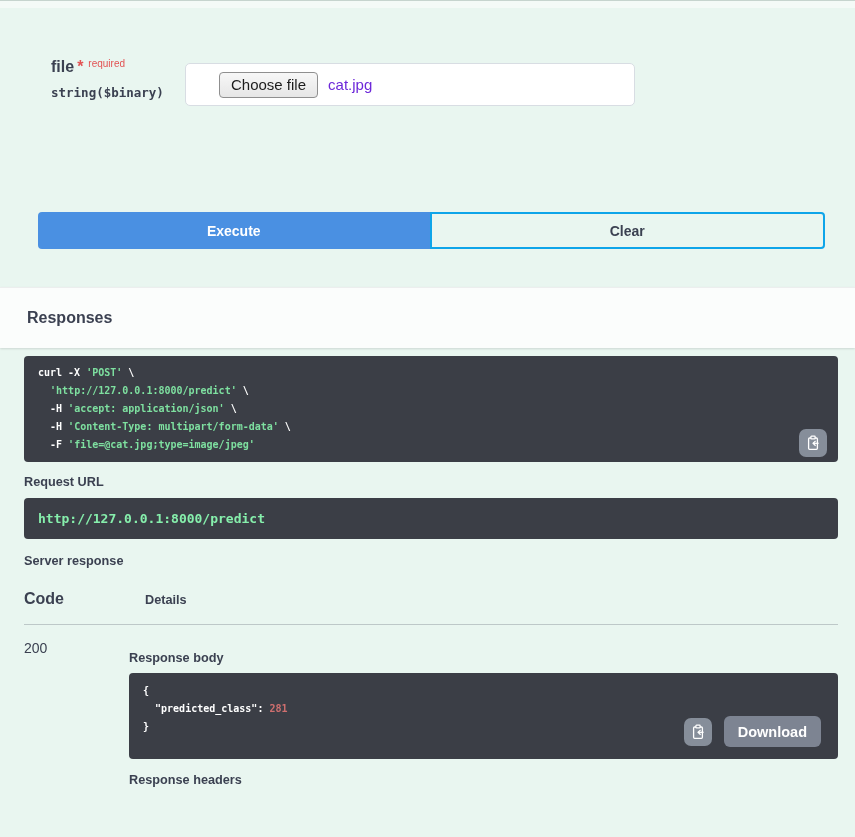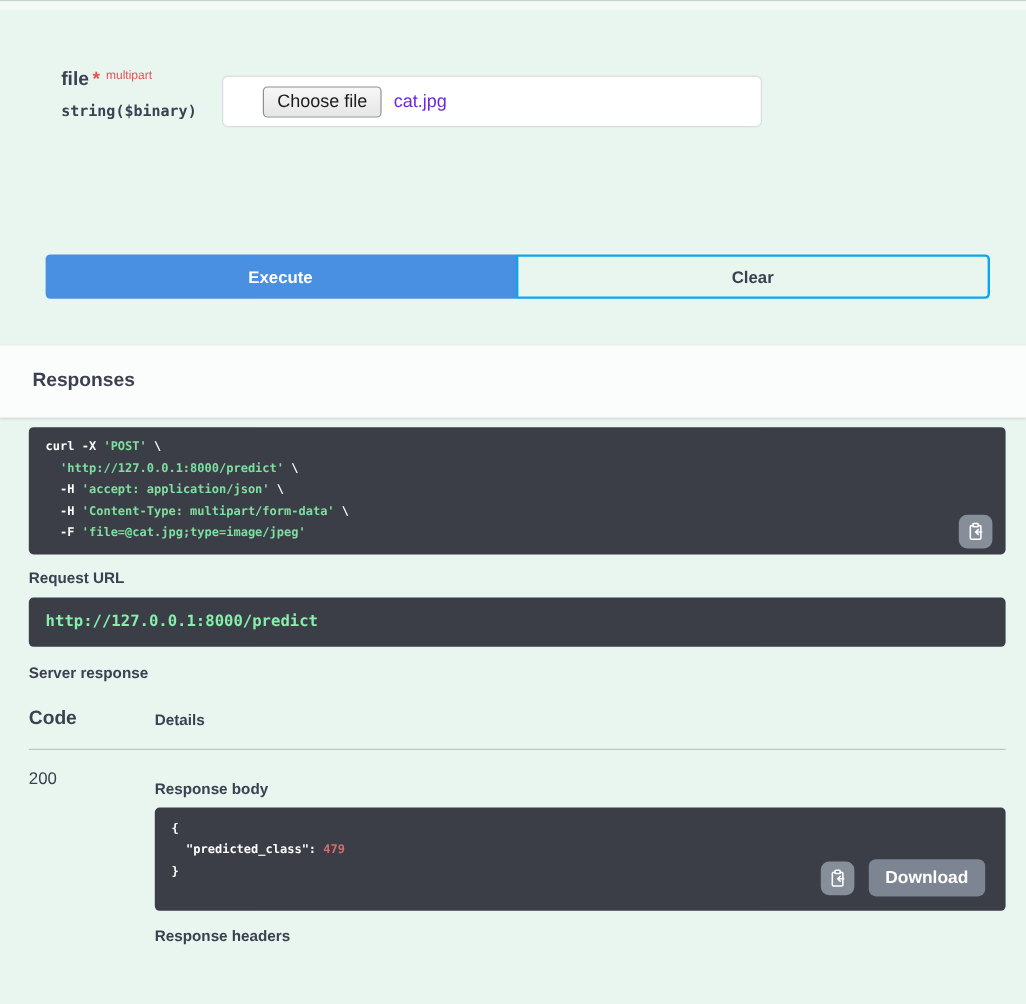--- a/index.html
+++ b/index.html
@@ -128,21 +128,21 @@
     width: 28px; height: 28px;
     background: #868e9a;
     border: none; border-radius: 7px;
     display: flex; align-items: center; justify-content: center;
     cursor: pointer;
   }
   .curl-copy { right: 11px; bottom: 5px; }
 
   
   .resp-thead { display: flex; margin-top: 22px; padding-bottom: 16px;
-    border-bottom: 1px solid rgba(59,65,81,.25); }
+    border-bottom: 1px solid rgba(59,65,81,.25); gap: 16px; }
   .col-code { width: 105px; flex: 0 0 105px; }
   .th-code { font-size: 16px; font-weight: 700; }
   .th-details { font-size: 12.7px; font-weight: 700; padding-top: 3px; }
   .resp-row { display: flex; }
   .status-code { font-size: 14px; padding-top: 15px; color: #3b4151; }
   .details-col { flex: 1; padding-top: 26px; }
   .body-block { margin-top: 8px; height: 86px; padding: 9px 14px; }
   .body-actions {
     position: absolute; right: 17px; bottom: 12px;
     display: flex; align-items: center; gap: 12px;
@@ -161,21 +161,21 @@
 </head>
 <body>
 
 <div>
 
   <div class="top-strip"></div>
 
   <section class="params-section">
     <div class="param-name-col">
       <div class="param-name">
-        <span>file</span><span class="req-star">*</span><span class="req-label">multipart</span>
+        <span>file</span><span class="req-star">*</span><span class="req-label">required</span>
       </div>
       <div class="param-type">string($binary)</div>
     </div>
 
     <div class="file-input-box">
       <span class="choose-file-btn">Choose file</span>
       <span class="file-name">cat.jpg</span>
     </div>
 
     <div class="btn-row">
@@ -210,21 +210,21 @@
     <div class="resp-thead">
       <div class="col-code th-code">Code</div>
       <div class="th-details">Details</div>
     </div>
 
     <div class="resp-row">
       <div class="col-code status-code">200</div>
       <div class="details-col">
         <div class="block-label">Response body</div>
         <div class="code-block body-block">
-          <div class="code-pre"><div class="code-line"><span class="tok-plain">{</span></div><div class="code-line"><span class="tok-plain">  "predicted_class": </span><span class="tok-num">479</span></div><div class="code-line"><span class="tok-plain">}</span></div></div>
+          <div class="code-pre"><div class="code-line"><span class="tok-plain">{</span></div><div class="code-line"><span class="tok-plain">  "predicted_class": </span><span class="tok-num">281</span></div><div class="code-line"><span class="tok-plain">}</span></div></div>
           <div class="body-actions">
             <button class="copy-btn body-copy">
               <svg width="16" height="16" viewBox="0 0 16 16" fill="none" stroke="#ffffff" stroke-width="1.3">
                 <rect x="3.6" y="3" width="8.8" height="11.3" rx="1"></rect>
                 <rect x="5.9" y="1.2" width="4.2" height="2.7" rx="0.6" fill="#7d8492"></rect>
                 <path d="M13.6 8.3 H8.4"></path>
                 <path d="M10.6 5.9 L8.1 8.3 l2.5 2.4"></path>
               </svg>
             </button>
             <button class="download-btn">Download</button>

